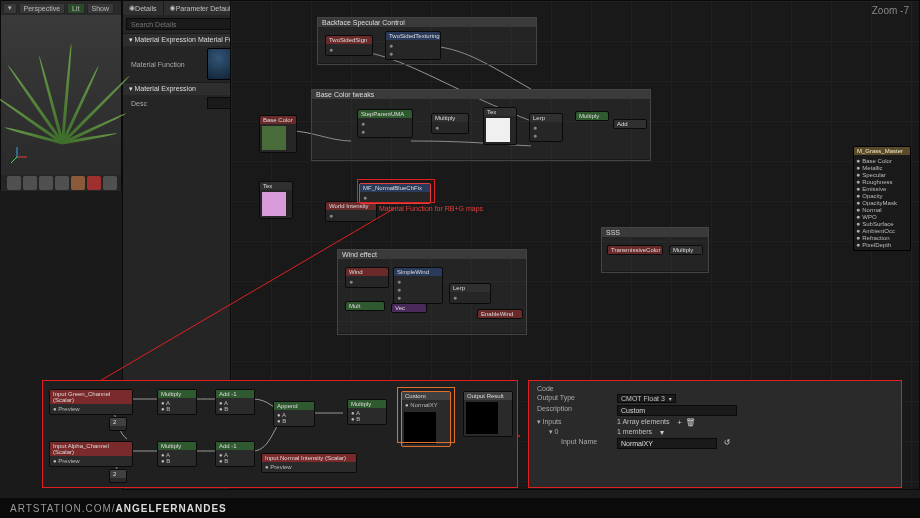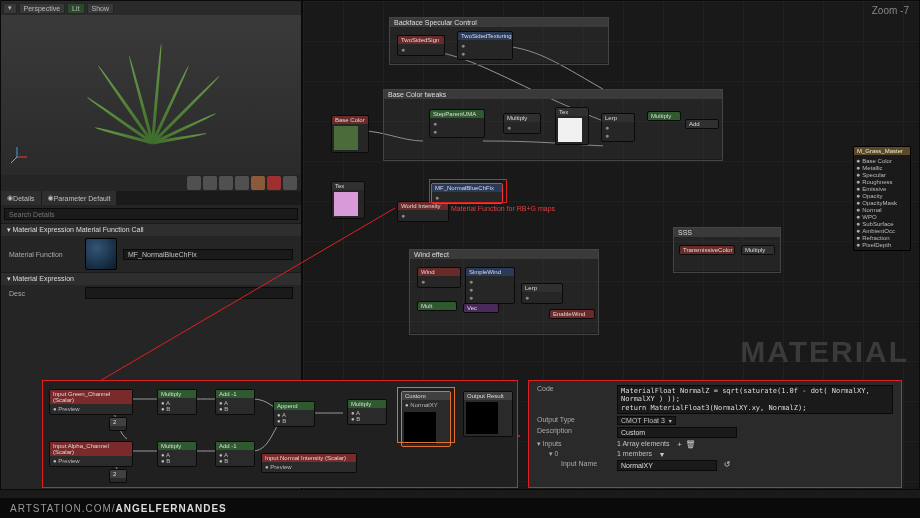--- a/index.html
+++ b/index.html
@@ -6,21 +6,21 @@
   body {
     width: 920px; height: 518px;
     background: #1a1a1a;
     font-family: "Segoe UI", Arial, sans-serif;
     font-size: 8px;
     color: #c0c0c0;
     overflow: hidden;
     position: relative;
   }
   .top-row { display: flex; height: 490px; }
-  .left-col { width: 302px; display: flex; flex-direction: column; }
+  .left-col { width: 230px; display: flex; flex-direction: row; }
   .viewport-panel { height: 190px; background: #202020; position: relative; border: 1px solid #0a0a0a; }
   .viewport-toolbar { height: 14px; background: #2a2a2a; display: flex; align-items: center; padding: 0 2px; gap: 2px; }
   .vp-btn { background: #383838; border: 1px solid #252525; padding: 0 4px; height: 11px; display: flex; align-items: center; font-size: 7px; color: #bbb; cursor: pointer; }
   .vp-btn.sel { background: #2a4a2a; }
   .viewport-3d { flex: 1; background: linear-gradient(180deg,#3a3a3a 0%,#2a2a2a 100%); position: relative; height: 160px; display:flex; align-items:center; justify-content:center;}
   .plant { width:120px; height:120px; position:relative; }
   .leaf { position:absolute; left:50%; bottom:10%; width:3px; background: linear-gradient(180deg,#6a9b4a,#3d6b2a); border-radius: 50% 50% 0 0 / 80% 80% 0 0; transform-origin: bottom center;}
   .viewport-tools { height:16px; background:#252525; display:flex; justify-content:flex-end; align-items:center; padding:0 4px; gap:2px;}
   .tool-ico { width:14px; height:14px; background:#444; border-radius:2px; }
   .tool-ico.b { background:#8a5a3a; }
@@ -164,21 +164,20 @@
       <div class="section-hdr">▾ <span>Material Expression</span></div>
       <div class="prop-row">
         <div class="prop-lbl">Desc</div>
         <div class="prop-val" style="height:12px;"></div>
       </div>
     </div>
   </div>
 
   <div class="graph">
     <div class="zoom-lbl">Zoom -7</div>
-    <div class="material-wm">MATERIAL</div>
 
     <svg class="wires">
       <path d="M 120 50 C 200 50 300 170 585 170"></path>
       <path d="M 195 45 C 280 45 320 155 585 158"></path>
       <path d="M 60 130 C 80 130 100 140 120 140"></path>
       <path d="M 180 140 C 250 140 280 145 310 145"></path>
       <path d="M 400 145 C 500 145 540 168 585 168"></path>
       <path d="M 170 210 C 250 210 400 200 585 200"></path>
       <path d="M 170 215 C 300 215 500 225 585 225"></path>
       <path d="M 210 295 C 350 295 520 240 585 240"></path>
@@ -437,22 +436,20 @@
     <div class="ld-hdr gray">Output Result</div>
     <div class="ld-sw"></div>
   </div>
 
   <div class="red-box" style="left:354px; top:6px; width:58px; height:56px; border-color:#e07030;"></div>
 </div>
 
 <div class="custom-panel">
   <div class="cp-row">
     <div class="cp-lbl">Code</div>
-    <div class="cp-val cp-code">MaterialFloat NormalZ = sqrt(saturate(1.0f - dot( NormalXY, NormalXY ) ));
-return MaterialFloat3(NormalXY.xy, NormalZ);</div>
   </div>
   <div class="cp-row">
     <div class="cp-lbl">Output Type</div>
     <div class="cp-dd">CMOT Float 3</div>
   </div>
   <div class="cp-row">
     <div class="cp-lbl">Description</div>
     <div class="cp-val" style="max-width:120px;">Custom</div>
   </div>
   <div class="cp-row">

